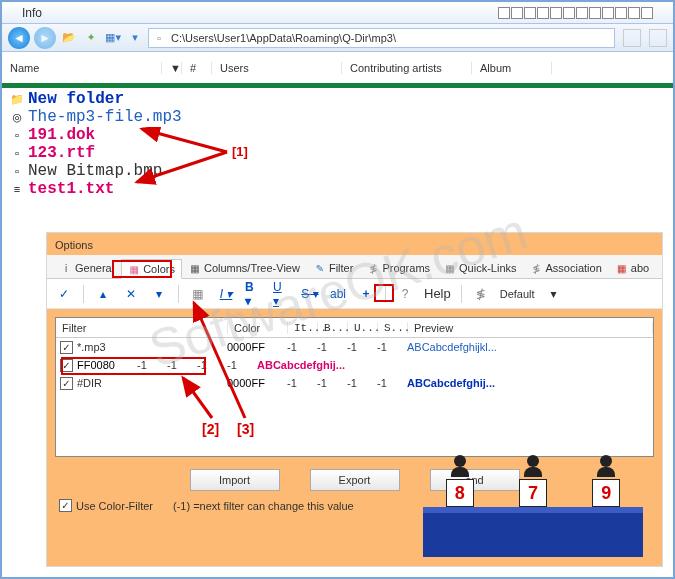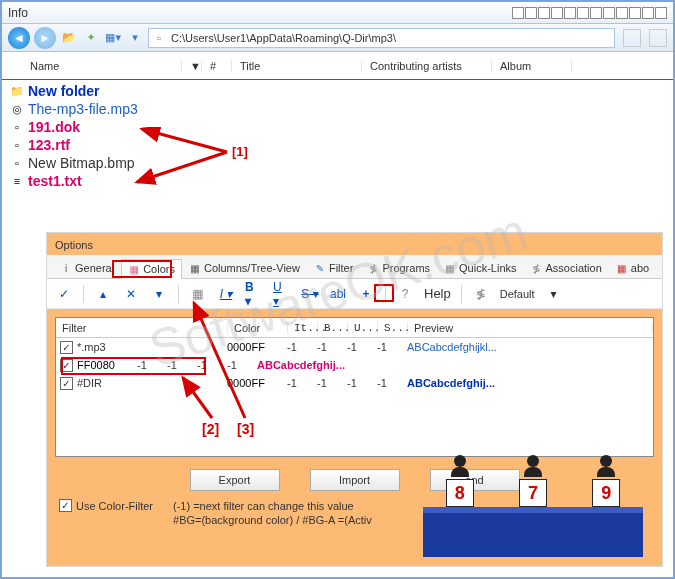--- a/index.html
+++ b/index.html
@@ -1,39 +1,39 @@
 <!DOCTYPE html>
 <html><head>
   <meta charset="utf-8">
   <style>
     * { box-sizing: border-box; margin: 0; padding: 0; }
     body { font-family: "Segoe UI", Tahoma, sans-serif; font-size: 11px; background: #fff; width: 675px; height: 579px; position: relative; border: 2px solid #7aa5d8; }
-    .title-bar { height: 22px; background: linear-gradient(#fff, #e8f0fa); border-bottom: 1px solid #a8c5e8; display: flex; align-items: center; padding: 0 6px; }
+    .title-bar { height: 22px; background: linear-gradient(#fff, #e8f0fa); border-bottom: 1px solid #a8c5e8; display: flex; align-items: center; padding: 0 20px; }
     .title-bar-text { font-size: 12px; color: #333; }
     .title-bar-right { margin-left: auto; display: flex; gap: 1px; }
     .title-bar-right .sq { width: 12px; height: 12px; border: 1px solid #888; background: #fff; }
     .toolbar { height: 28px; background: linear-gradient(#f5f8fd, #e0ebf7); border-bottom: 1px solid #a8c5e8; display: flex; align-items: center; padding: 0 6px; gap: 4px; }
     .nav-back, .nav-fwd { width: 22px; height: 22px; border-radius: 50%; background: radial-gradient(#6ec5ff, #1a7fd5); display: flex; align-items: center; justify-content: center; color: #fff; font-size: 12px; cursor: pointer; }
     .tb-icon { width: 18px; height: 18px; display: flex; align-items: center; justify-content: center; cursor: pointer; }
     .addr-bar { flex: 1; height: 20px; border: 1px solid #a8c5e8; background: #fff; display: flex; align-items: center; }
     .addr-prefix { width: 20px; display: flex; justify-content: center; color: #888; }
     .addr-text { flex: 1; font-size: 11px; color: #333; padding: 0 2px; }
     .addr-after { width: 18px; height: 18px; border: 1px solid #ccc; margin-left: 4px; cursor: pointer; }
-    .list-header { height: 28px; border-bottom: 1px solid #15803d; display: flex; align-items: center; background: #fff; padding-left: 20px; }
+    .list-header { height: 36px; border-bottom: 5px solid #15803d; display: flex; align-items: center; background: #fff; }
     .list-header .col { padding: 0 8px; border-right: 1px solid #e5e5e5; font-size: 11px; color: #333; }
     .col-name { width: 160px; }
     .col-arrow { width: 20px; text-align: center; color: #555; }
     .col-num { width: 30px; }
     .col-title { width: 130px; }
     .col-contrib { width: 130px; }
     .col-album { width: 80px; }
     .file-list { padding: 2px 0 20px; background: #fff; }
     .file-row { height: 18px; display: flex; align-items: center; padding-left: 8px; gap: 4px; cursor: pointer; }
     .file-icon { width: 14px; height: 14px; display: flex; align-items: center; justify-content: center; font-size: 11px; }
-    .file-name { font-size: 14px; }
+    .file-name { font-size: 16px; font-family: Liberation Mono, monospace; }
     .bold-blue { color: #0030b8; font-weight: bold; }
     .blue { color: #2060c0; }
     .bold-pink { color: #d8006c; font-weight: bold; }
     .normal { color: #333; }
     .annot-arrow { position: absolute; color: #d60000; font-weight: bold; font-size: 14px; pointer-events: none; }
     .red-box { border: 2px solid #d60000; position: absolute; pointer-events: none; }
     .options-panel { position: absolute; left: 44px; top: 230px; right: 10px; bottom: 10px; border: 1px solid #d8d8d8; background: #fdba74; }
     .options-title { padding: 6px 8px 4px; font-size: 11px; color: #333; }
     .tab-strip { display: flex; align-items: flex-end; border-bottom: 1px solid #ccc; padding-left: 6px; height: 24px; gap: 0; background: #f5f5f5; position: relative; }
     .tab { padding: 3px 6px; font-size: 11px; color: #333; border: 1px solid transparent; display: flex; align-items: center; gap: 3px; cursor: pointer; white-space: nowrap; }
@@ -103,21 +103,21 @@
     <span class="addr-text">C:\Users\User1\AppData\Roaming\Q-Dir\mp3\</span>
   </div>
   <div class="addr-after"></div>
   <div class="addr-after"></div>
 </div>
 
 <div class="list-header">
   <div class="col col-name">Name</div>
   <div class="col col-arrow">▼</div>
   <div class="col col-num">#</div>
-  <div class="col col-title">Title</div>
+  <div class="col col-title">Users</div>
   <div class="col col-contrib">Contributing artists</div>
   <div class="col col-album">Album</div>
 </div>
 
 <div class="file-list" id="file-list">
     <div class="file-row">
       <span class="file-icon">📁</span>
       <span class="file-name bold-blue">New folder</span>
     </div>
     <div class="file-row">
@@ -267,33 +267,32 @@
           <path d="M0,0 L7,3 L0,6 Z" fill="#d60000"></path>
         </marker>
       </defs>
     <path d="M35,125 L6,85" stroke="#d60000" stroke-width="3" fill="none" marker-end="url(#ah2)"></path>
     <path d="M68,125 L17,10" stroke="#d60000" stroke-width="3" fill="none" marker-end="url(#ah2)"></path>
   </svg>
   <div class="annot-arrow" style="left:155px;top:188px">[2]</div>
   <div class="annot-arrow" style="left:190px;top:188px">[3]</div>
 
   <div class="btn-row">
+    <button class="btn">Import</button>
     <button class="btn">Export</button>
-    <button class="btn">Import</button>
     <button class="btn">end</button>
   </div>
 
   <div class="footer-row">
     <label class="chk-label">
       <span class="chk-box">✓</span>
       <span>Use Color-Filter</span>
     </label>
     <div class="legend">
       <div>(-1) =next filter can change this value</div>
-      <div>#BG=(background color) / #BG-A =(Activ</div>
     </div>
   </div>
 </div>
 
 <div class="watermark">SoftwareOK.com</div>
 
 <div class="judges">
   <div class="judges-row" id="judges-row">
       <div class="judge">
         <div class="j-head"></div>

